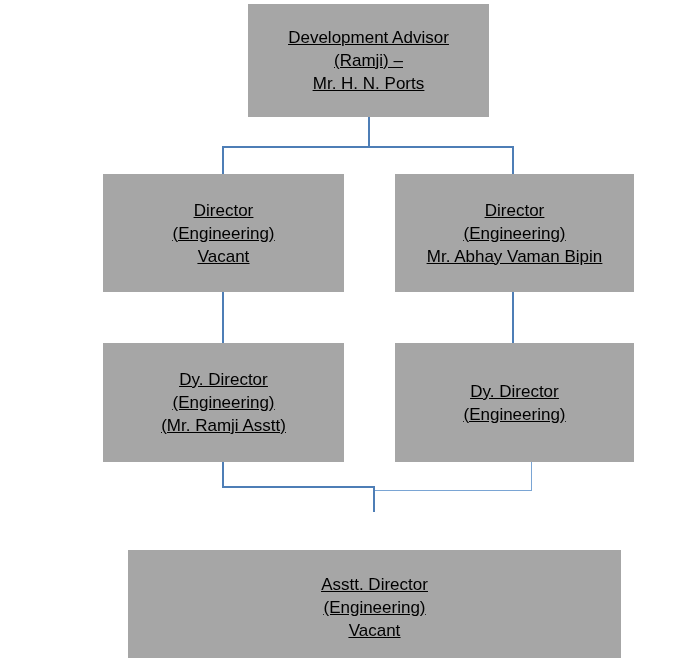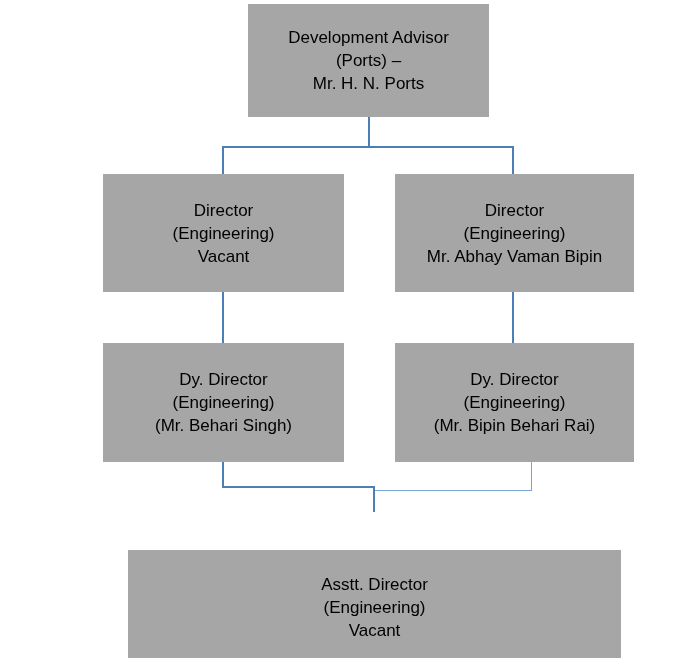--- a/index.html
+++ b/index.html
@@ -2,21 +2,21 @@
 <html style="--background: #ffffff; --box-fill: #a6a6a6; --connector: #4e7eb6; --connector-light: #7aa5d4; --text: #000000;"><head>
 <meta charset="utf-8">
 <style>
   :root {
     --background: #ffffff;
     --box-fill: #a6a6a6;
     --connector: #4e7eb6;
     --connector-light: #7aa5d4;
     --text: #000000;
   }
-  * { margin: 0; padding: 0; box-sizing: border-box; }
+  * { margin: 0; padding: 0; box-sizing: border-box; text-decoration: underline; }
   html, body { background: var(--background); }
   #canvas {
     position: relative;
     width: 697px;
     height: 658px;
     background: var(--background);
     font-family: "Liberation Sans", sans-serif;
     overflow: hidden;
   }
   .node {
@@ -68,46 +68,45 @@
   <div class="conn" id="v-l23"></div>
   <div class="conn" id="v-r23"></div>
   <div class="conn" id="v-l34"></div>
   <div class="conn" id="h-l34"></div>
   <div class="conn" id="v-center"></div>
   <div class="conn light" id="v-r34"></div>
   <div class="conn light" id="h-r34"></div>
 
   <div class="node" id="node-0">
     <div class="line">Development Advisor</div>
-    <div class="line">(Ports) –</div>
+    <div class="line">(Ramji) –</div>
     <div class="line">Mr. H. N. Ports</div>
   </div>
 
   <div class="node" id="node-1">
     <div class="line">Director</div>
     <div class="line">(Engineering)</div>
     <div class="line">Vacant</div>
   </div>
 
   <div class="node" id="node-2">
     <div class="line">Director</div>
     <div class="line">(Engineering)</div>
     <div class="line">Mr. Abhay Vaman Bipin</div>
   </div>
 
   <div class="node" id="node-3">
     <div class="line">Dy. Director</div>
     <div class="line">(Engineering)</div>
-    <div class="line">(Mr. Behari Singh)</div>
+    <div class="line">(Mr. Ramji Asstt)</div>
   </div>
 
   <div class="node" id="node-4">
     <div class="line">Dy. Director</div>
     <div class="line">(Engineering)</div>
-    <div class="line">(Mr. Bipin Behari Rai)</div>
   </div>
 
   <div class="node" id="node-5">
     <div class="line">Asstt. Director</div>
     <div class="line">(Engineering)</div>
     <div class="line">Vacant</div>
   </div>
 
 </div>
 

